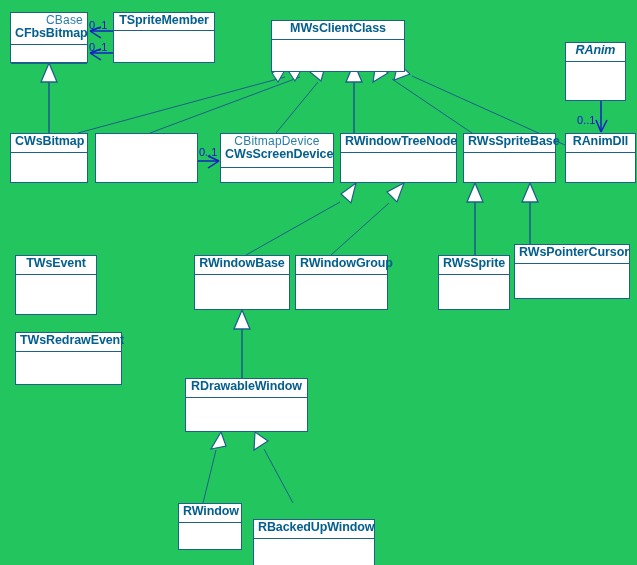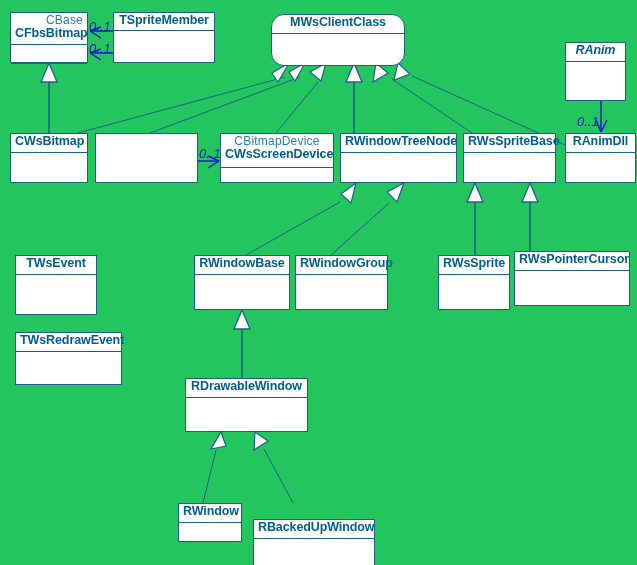--- a/index.html
+++ b/index.html
@@ -58,25 +58,24 @@
   }
   .cls-attrs, .cls-ops {
     box-sizing: border-box;
   }
   .cls-attrs {
     border-bottom: 1px solid #1c6188;
   }
   .assoc-label {
     position: absolute;
     color: #1515cf;
-    font-size: 13px;
+    font-size: 11px;
     font-family: "Liberation Sans", sans-serif;
     z-index: 3;
     white-space: nowrap;
-    font-style: italic;
   }
 </style>
 </head>
 <body>
 
 <div id="diagram-root">
 
   <svg id="edge-layer" width="637" height="565" viewBox="0 0 637 565" xmlns="http://www.w3.org/2000/svg">
 
     <g>
@@ -182,21 +181,21 @@
     <div class="cls-attrs" style="height:19px;"></div>
   </div>
 
   <div class="uml-class" style="left:113px; top:12px; width:102px; height:51px;">
     <div class="cls-name-row" style="height:18px;">
       <span class="derived-name">TSpriteMember</span>
     </div>
     <div class="cls-attrs" style="height:33px; border-bottom:none;"></div>
   </div>
 
-  <div class="uml-class" style="left:271px; top:14px; width:134px; height:52px;border-radius:13px;">
+  <div class="uml-class" style="left:271px; top:20px; width:134px; height:52px;">
     <div class="cls-name-row" style="height:19px;">
       <span class="derived-name">MWsClientClass</span>
     </div>
     <div class="cls-attrs" style="height:33px; border-bottom:none;"></div>
   </div>
 
   <div class="uml-class" style="left:565px; top:42px; width:61px; height:59px;font-style:italic;">
     <div class="cls-name-row" style="height:19px;">
       <span class="derived-name">RAnim</span>
     </div>
@@ -271,35 +270,35 @@
     <div class="cls-attrs" style="height:36px; border-bottom:none;"></div>
   </div>
 
   <div class="uml-class" style="left:438px; top:255px; width:72px; height:55px;">
     <div class="cls-name-row" style="height:19px;">
       <span class="derived-name">RWsSprite</span>
     </div>
     <div class="cls-attrs" style="height:36px; border-bottom:none;"></div>
   </div>
 
-  <div class="uml-class" style="left:514px; top:251px; width:116px; height:55px;">
+  <div class="uml-class" style="left:514px; top:244px; width:116px; height:55px;">
     <div class="cls-name-row" style="height:19px;">
       <span class="derived-name">RWsPointerCursor</span>
     </div>
     <div class="cls-attrs" style="height:36px; border-bottom:none;"></div>
   </div>
 
   <div class="uml-class" style="left:185px; top:378px; width:123px; height:54px;">
     <div class="cls-name-row" style="height:19px;">
       <span class="derived-name">RDrawableWindow</span>
     </div>
     <div class="cls-attrs" style="height:35px; border-bottom:none;"></div>
   </div>
 
-  <div class="uml-class" style="left:178px; top:503px; width:64px; height:39px;">
+  <div class="uml-class" style="left:178px; top:503px; width:64px; height:47px;">
     <div class="cls-name-row" style="height:19px;">
       <span class="derived-name">RWindow</span>
     </div>
     <div class="cls-attrs" style="height:28px; border-bottom:none;"></div>
   </div>
 
   <div class="uml-class" style="left:253px; top:503px; width:122px; height:47px;margin-top:16px;">
     <div class="cls-name-row" style="height:19px;">
       <span class="derived-name">RBackedUpWindow</span>
     </div>

